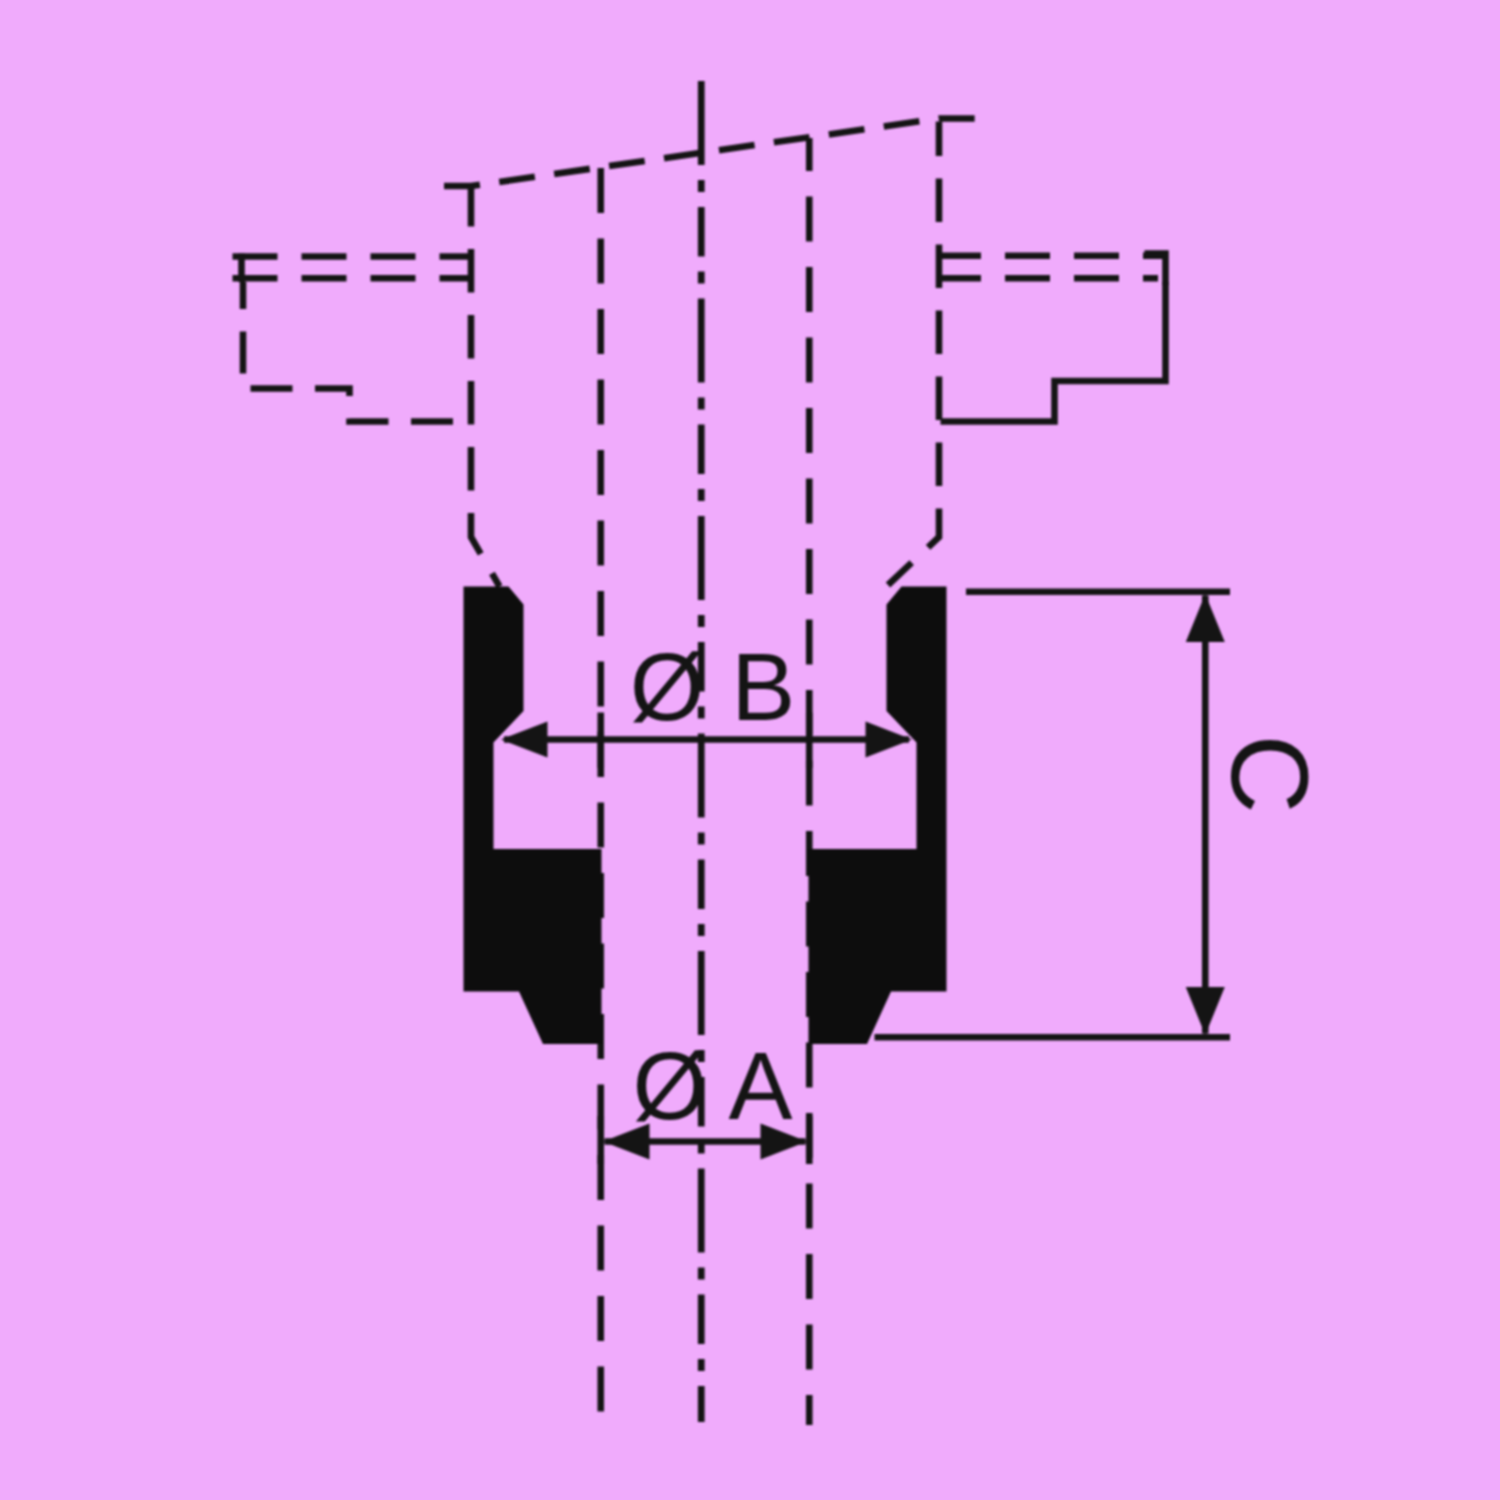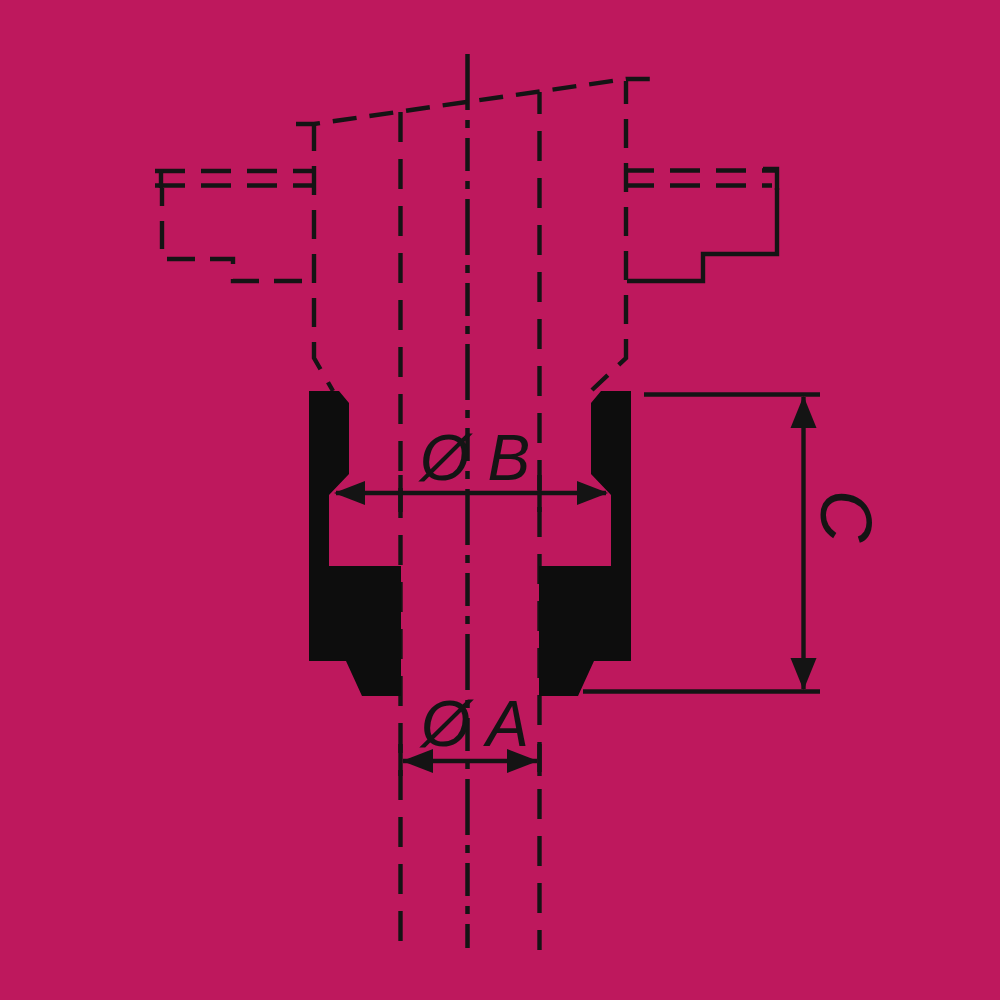--- a/index.html
+++ b/index.html
@@ -1,16 +1,16 @@
 <!DOCTYPE html>
 <html><head>
 <meta charset="utf-8">
 <style>
   html,body{margin:0;padding:0;background:#ffffff;}
-  .page{width:1000px;height:1000px;position:relative;background:#be185d;overflow:hidden;font-style:italic;}
+  .page{width:1000px;height:1000px;position:relative;background:#f0abfc;overflow:hidden;}
   svg{position:absolute;left:0;top:0;filter:blur(0.7px);}
   text{font-family:"Liberation Sans",sans-serif;fill:#141414;}
 </style>
 </head>
 <body>
 <div class="page">
 <svg width="1000" height="1000" viewBox="0 0 1000 1000">
   <g stroke="#141414" stroke-width="4.4" fill="none" stroke-linecap="butt">
 
     <line x1="467.5" y1="54" x2="467.5" y2="948" stroke-dasharray="56 10 8 10 33 10 8 10" stroke-width="4.5"></line>

